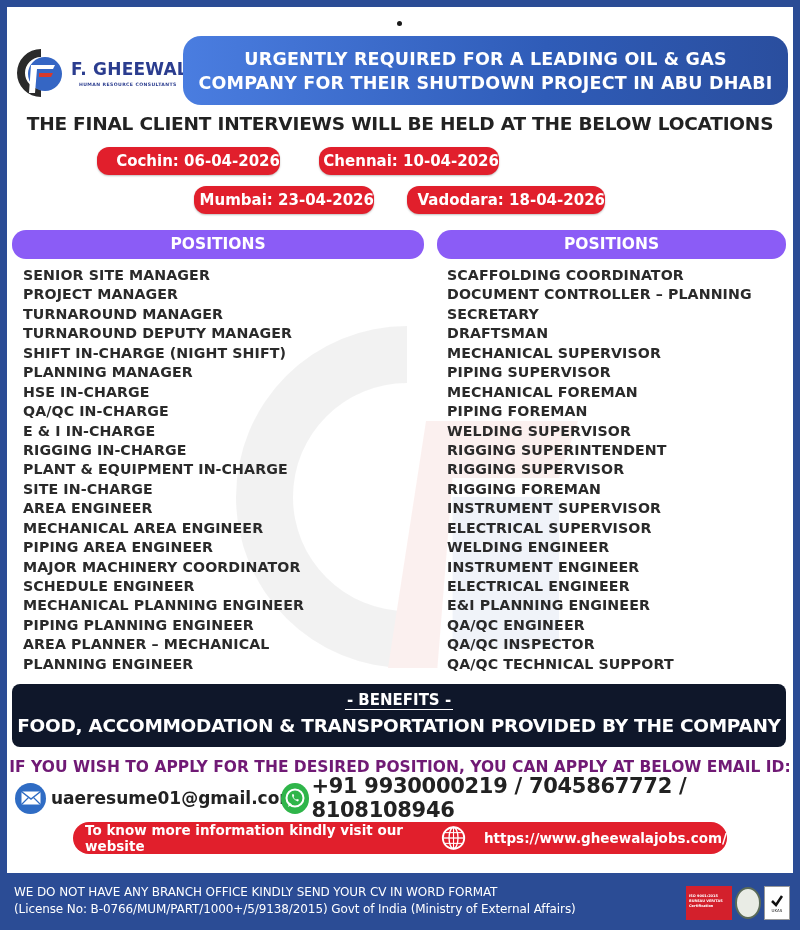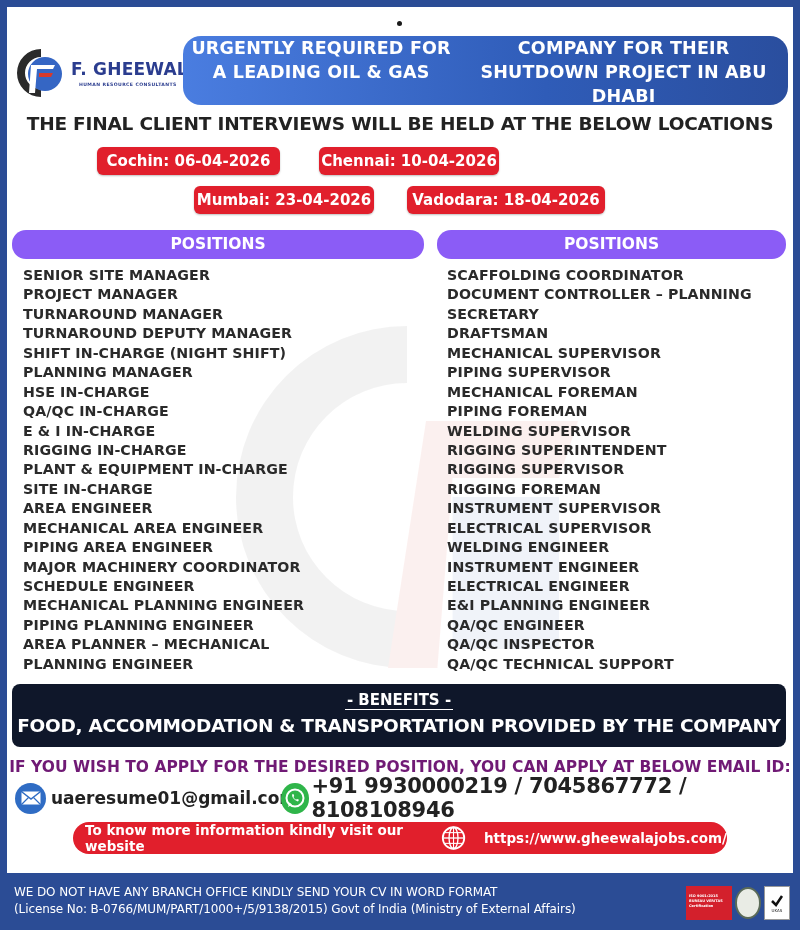--- a/index.html
+++ b/index.html
@@ -29,31 +29,31 @@
   }
   .logo-sub {
     position: absolute; left: 64px; top: 37px; font-size: 4.6px; font-weight: bold;
     color: #2b3d8f; letter-spacing: 0.4px; white-space: nowrap;
   }
   .headline {
     position: absolute; left: 176px; top: 29px; width: 605px; height: 69px;
     border-radius: 18px;
     background: linear-gradient(90deg, #4a7de0 0%, #2f5cb8 60%, #2a4e9e 100%);
     color: #fff; font-weight: bold; font-size: 17.5px; text-align: center;
-    display: flex; flex-direction: row; justify-content: center; line-height: 24px;
+    display: flex; flex-direction: column; justify-content: center; line-height: 24px;
     letter-spacing: 0.2px;
   }
 
   .subtitle {
     position: absolute; left: 0; top: 106px; width: 786px; text-align: center;
     font-size: 18.5px; font-weight: bold; color: #222; letter-spacing: -0.2px;
   }
   .loc {
-    position: absolute; height: 28px; border-radius: 6px; background: #e11f2c;
-    color: #fff; font-weight: bold; font-size: 15px; line-height: 28px; text-align: center;
+    position: absolute; height: 28px; border-radius: 12px; background: #e11f2c;
+    color: #fff; font-weight: bold; font-size: 15px; line-height: 28px; text-align: right;
     white-space: nowrap; box-shadow: 0 1px 2px rgba(0,0,0,0.25);
   }
 
   .pos-header {
     position: absolute; height: 29px; border-radius: 14px; background: #8b5cf6;
     color: #fff; font-weight: bold; font-size: 15.5px; line-height: 29px; text-align: center;
   }
   .pos-list { position: absolute; list-style: none; }
   .pos-list li {
     font-size: 14.2px; font-weight: bold; color: #2a2a2a; height: 19.45px; line-height: 19.45px;

